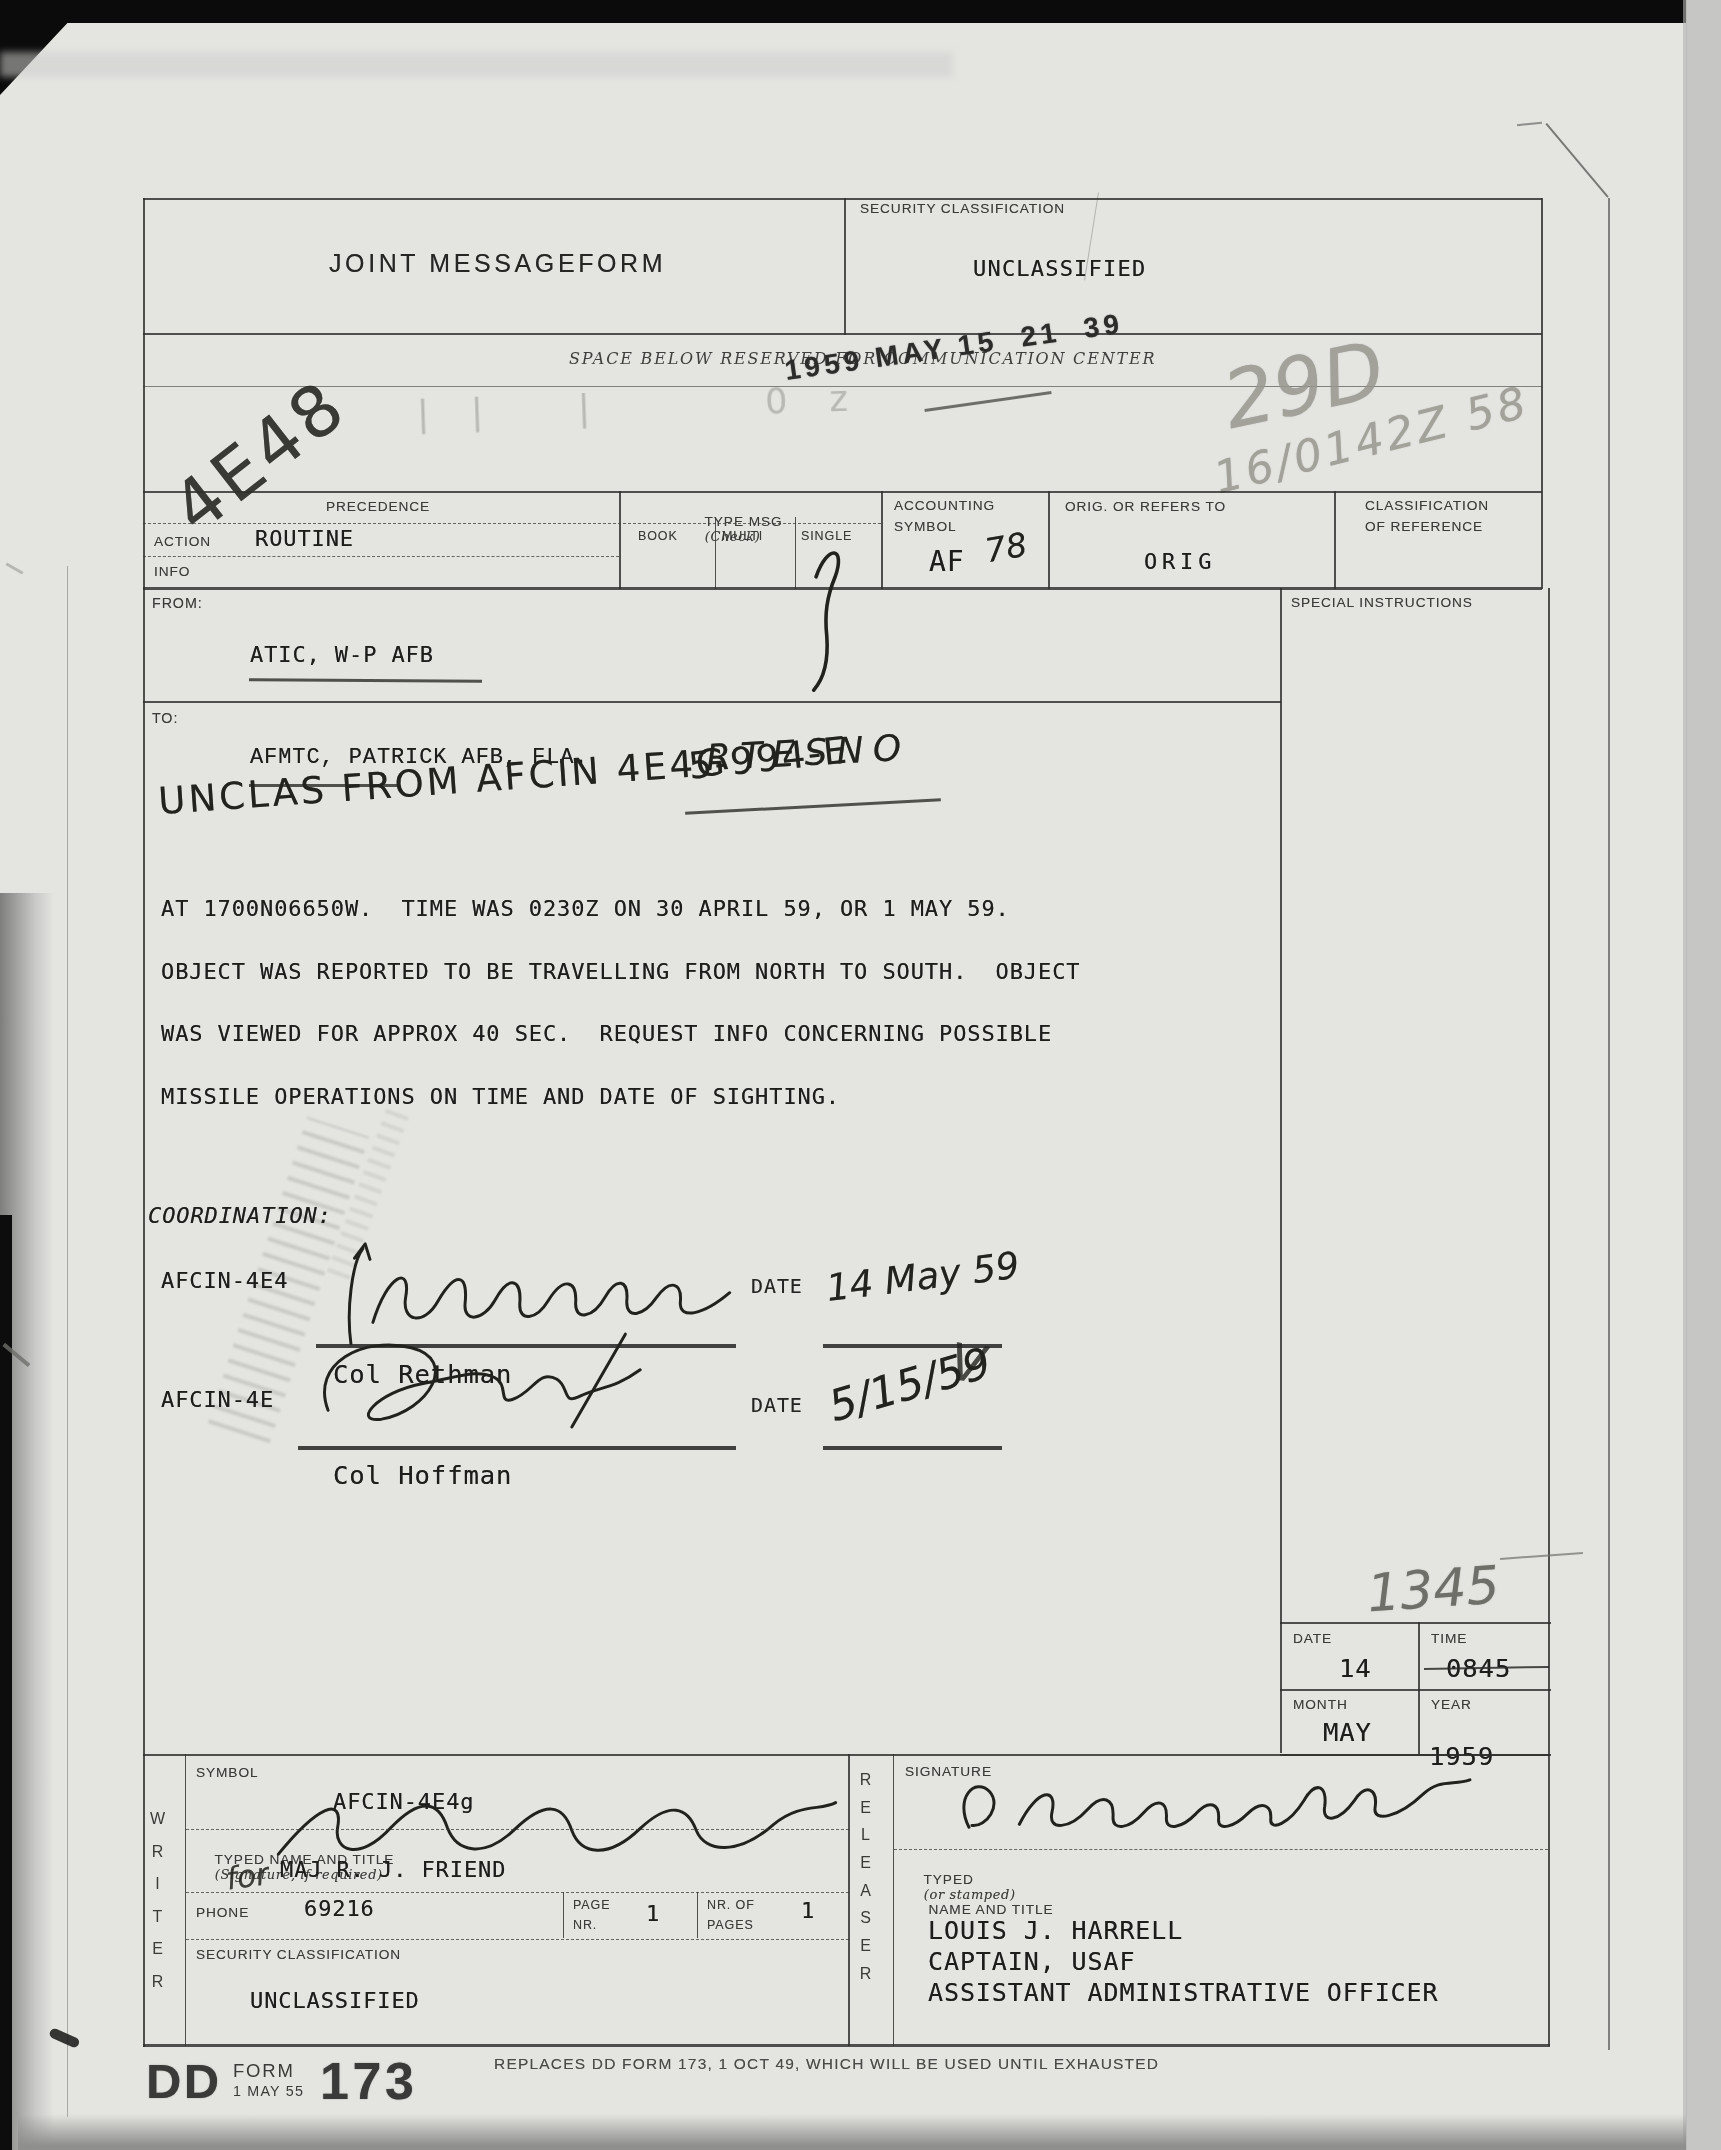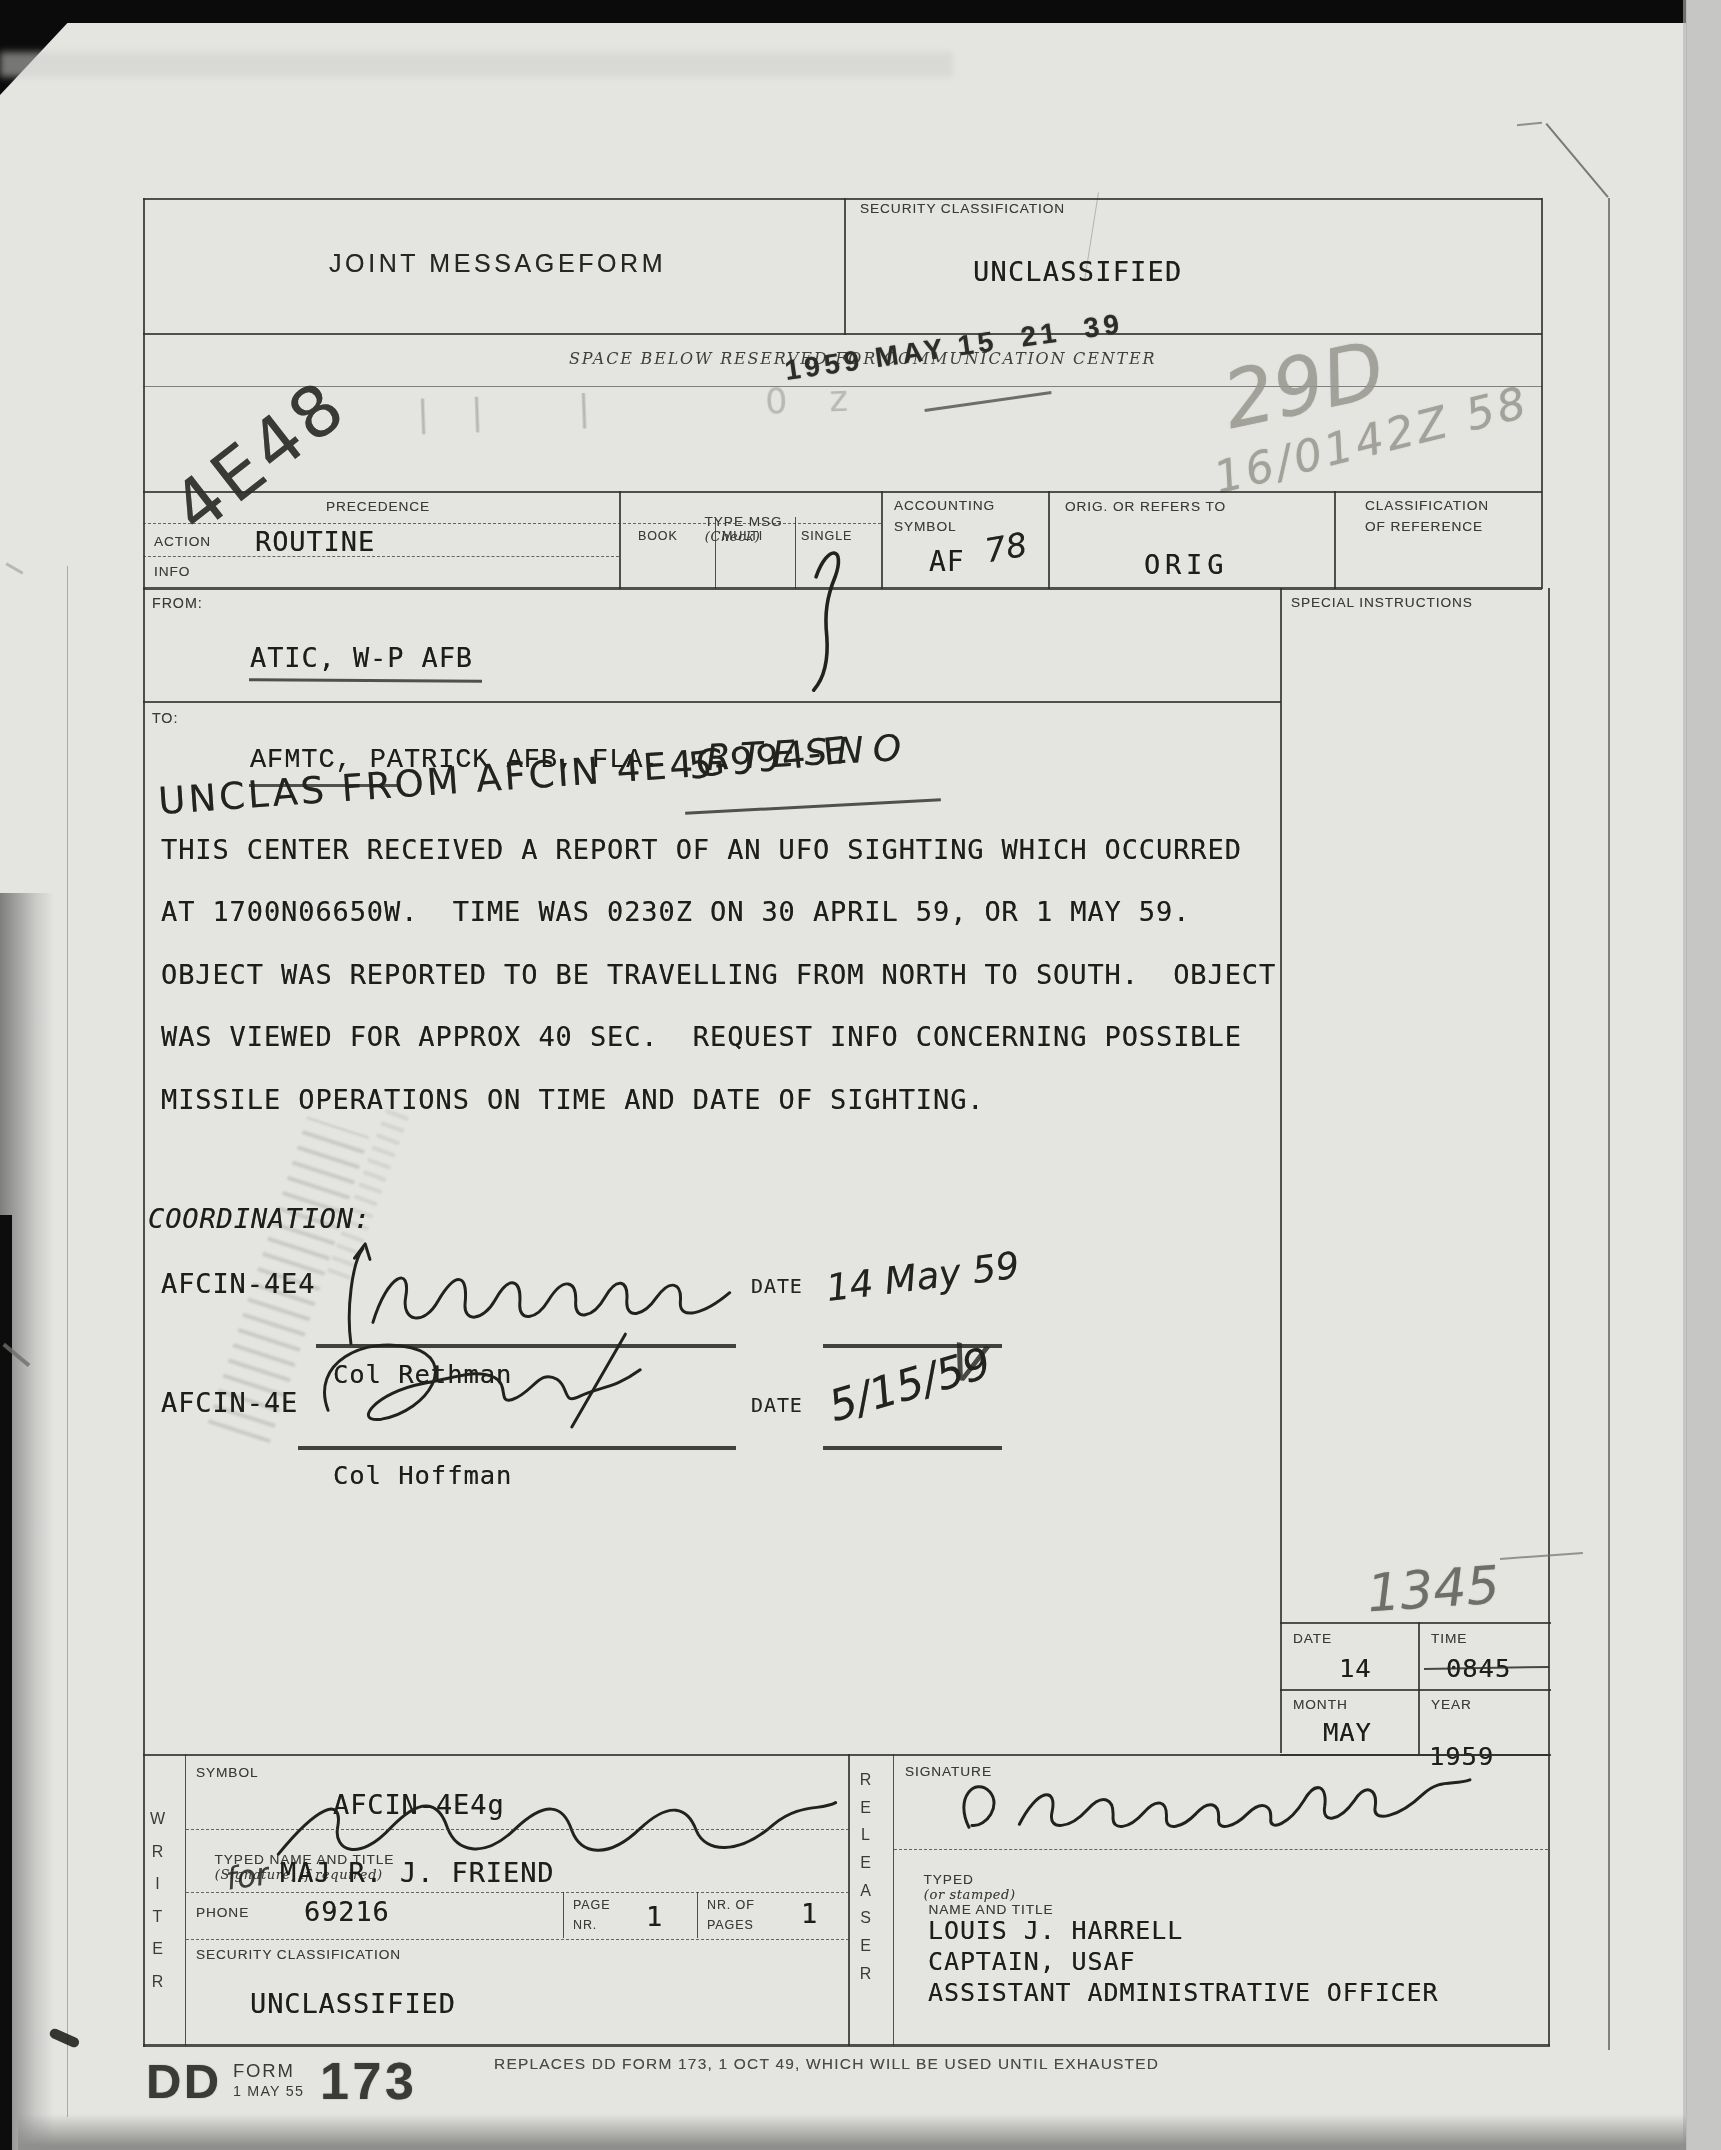--- a/index.html
+++ b/index.html
@@ -2,21 +2,21 @@
 <html style="font-size:9.5px"><head>
 <meta charset="utf-8">
 <style>
   html,body{margin:0;padding:0;background:#a8a8a6;}
   #page{position:relative;width:1722px;height:2151px;background:#e4e4e1;overflow:hidden;
         font-family:"Liberation Sans",sans-serif;}
   .abs{position:absolute;}
   .lbl{position:absolute;font-family:"Liberation Sans",sans-serif;font-size:13.7px;letter-spacing:0.9px;
        color:#3a3a38;white-space:pre;text-shadow:0 0 0.6px rgba(40,40,40,.35);}
   .lbl.sm{font-size:12.5px;}
-  .mono{position:absolute;font-family:"DejaVu Sans Mono","Liberation Mono",monospace;font-size:27px;
+  .mono{position:absolute;font-family:"DejaVu Sans Mono","Liberation Mono",monospace;font-size:22px;
         color:#1d1d1b;white-space:pre;letter-spacing:0.9px;text-shadow:0 0 0.6px rgba(20,20,20,.6);}
   .hand{position:absolute;font-family:"DejaVu Sans",sans-serif;color:#22221f;white-space:pre;
         text-shadow:0 0 0.6px rgba(20,20,20,.4);}
   .pencil{position:absolute;font-family:"DejaVu Sans",sans-serif;font-style:italic;color:#97978f;
         white-space:pre;text-shadow:0 0 1.2px rgba(120,120,115,.5);}
   .hline{position:absolute;background:#2e2e2c;opacity:.82;}
   .vline{position:absolute;background:#2e2e2c;opacity:.82;}
   .dash{position:absolute;border-top:1.8px dashed #3a3a38;opacity:.75;height:0;}
   .stamp{position:absolute;font-family:"Liberation Sans",sans-serif;font-weight:bold;color:#2c2c2a;
         white-space:pre;text-shadow:0 0 1.2px rgba(50,50,50,.55);}
@@ -117,21 +117,20 @@
   <div class="abs" style="left:249px;top:784px;width:149px;height:3px;background:#2a2a28;opacity:.8;"></div>
   <div class="hand" style="left:706px;top:732px;font-size:36px;letter-spacing:9.5px;font-style:italic;transform:rotate(-3deg);">RTESNO</div>
 
   <div class="vline" style="left:1280px;top:588px;width:1.8px;height:1165px;"></div>
   <div class="lbl" style="left:1291px;top:595px;">SPECIAL INSTRUCTIONS</div>
 
   <div class="hand" style="left:160px;top:780px;font-size:37px;letter-spacing:3px;transform:rotate(-4deg);transform-origin:left bottom;">UNCLAS FROM AFCIN 4E4G</div>
   <div class="hand" style="left:691px;top:745px;font-size:37px;letter-spacing:2.4px;transform:rotate(-6deg);transform-origin:left bottom;">5-994-E</div>
   <div class="abs" style="left:685px;top:805px;width:256px;height:3px;background:#2a2a28;opacity:.8;transform:rotate(-3deg);"></div>
 
-  <div class="mono" style="left:161px;top:834px;">THIS CENTER RECEIVED A REPORT OF AN UFO SIGHTING WHICH OCCURRED</div>
   <div class="mono" style="left:161px;top:896px;">AT 1700N06650W.  TIME WAS 0230Z ON 30 APRIL 59, OR 1 MAY 59.</div>
   <div class="mono" style="left:161px;top:959px;">OBJECT WAS REPORTED TO BE TRAVELLING FROM NORTH TO SOUTH.  OBJECT</div>
   <div class="mono" style="left:161px;top:1021px;text-align:right;">WAS VIEWED FOR APPROX 40 SEC.  REQUEST INFO CONCERNING POSSIBLE</div>
   <div class="mono" style="left:161px;top:1084px;">MISSILE OPERATIONS ON TIME AND DATE OF SIGHTING.</div>
 
   <div class="abs" style="left:256px;top:1119px;width:65px;height:322px;transform:rotate(18deg);opacity:.22;filter:blur(1.2px);
               background:repeating-linear-gradient(0deg,rgba(60,60,58,.7) 0 4.2px,transparent 4.2px 16px);"></div>
   <div class="abs" style="left:357px;top:1102px;width:24px;height:179px;transform:rotate(20deg);opacity:.14;filter:blur(1.2px);
               background:repeating-linear-gradient(0deg,rgba(60,60,58,.7) 0 3.6px,transparent 3.6px 13px);"></div>
 

